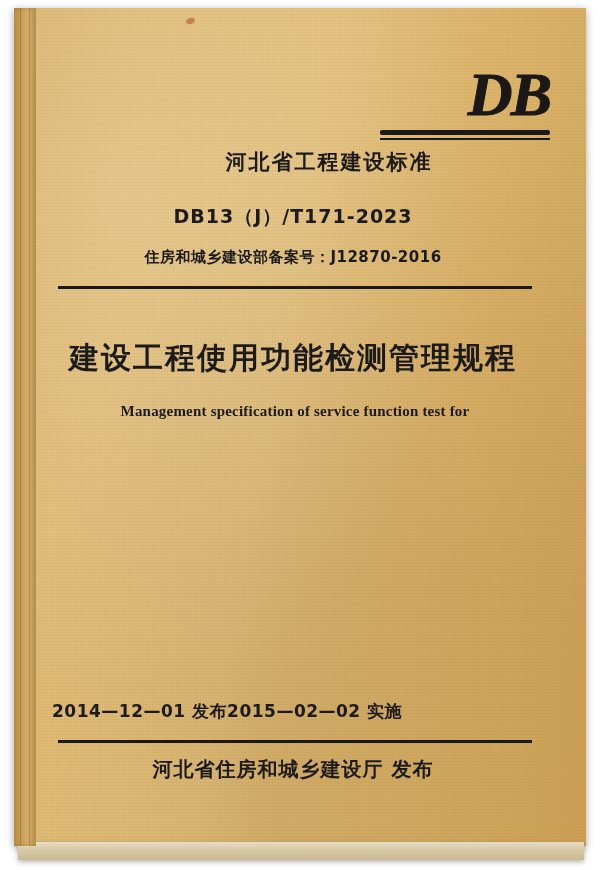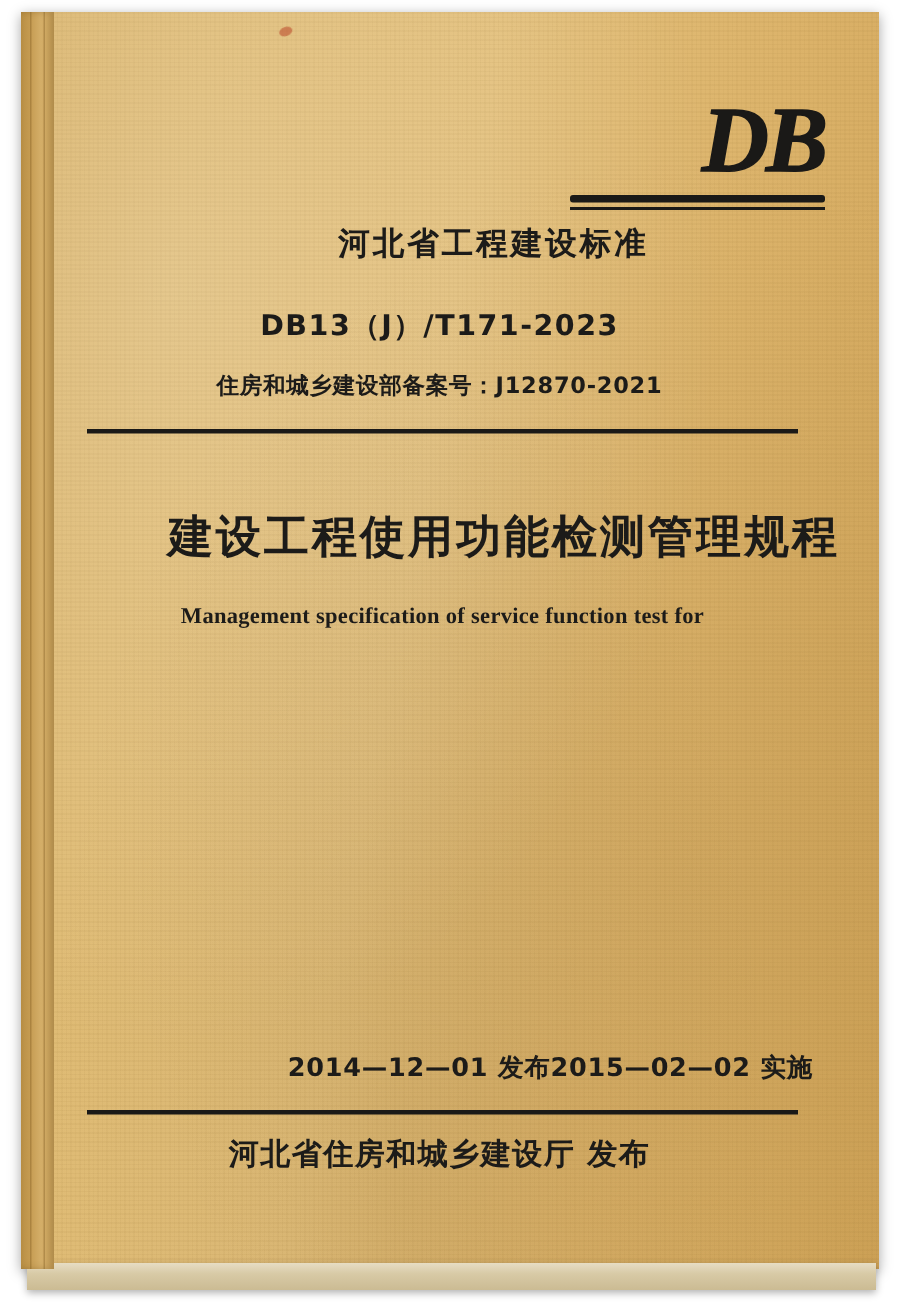--- a/index.html
+++ b/index.html
@@ -189,21 +189,20 @@
   .title-cn {
     position: absolute;
     left: 0;
     top: 330px;
     width: 514px;
     text-align: center;
     font-family: "DejaVu Sans", sans-serif;
     font-weight: bold;
     font-size: 30px;
     letter-spacing: 2px;
-    margin-left: 43px;
   }
 
   .title-en {
     position: absolute;
     left: 44px;
     top: 392px;
     width: 430px;
     text-align: center;
     font-family: "Liberation Serif", serif;
     font-weight: bold;
@@ -211,21 +210,21 @@
     line-height: 1.5;
     letter-spacing: 0.2px;
   }
 
   .dates {
     position: absolute;
     left: 16px;
     top: 692px;
     width: 490px;
     display: flex;
-    justify-content: flex-end;
+    justify-content: flex-start;
     font-family: "DejaVu Sans", sans-serif;
     font-weight: bold;
     font-size: 17px;
     letter-spacing: 0.5px;
   }
 
   .rule-bottom {
     position: absolute;
     left: 22px;
     top: 732px;
@@ -266,21 +265,21 @@
   <div class="content">
 
     <div class="db-logo">DB</div>
     <div class="db-logo-underline"></div>
     <div class="db-logo-underline2"></div>
 
     <div class="std-name">河北省工程建设标准</div>
 
     <div class="std-code">DB13（J）/T171-2023</div>
 
-    <div class="record-no">住房和城乡建设部备案号：J12870-2021</div>
+    <div class="record-no">住房和城乡建设部备案号：J12870-2016</div>
 
     <div class="rule-top"></div>
 
     <div class="title-cn">建设工程使用功能检测管理规程</div>
 
     <div class="title-en">
       <div>Management specification of service function test for</div>
     </div>
 
     <div class="dates">

